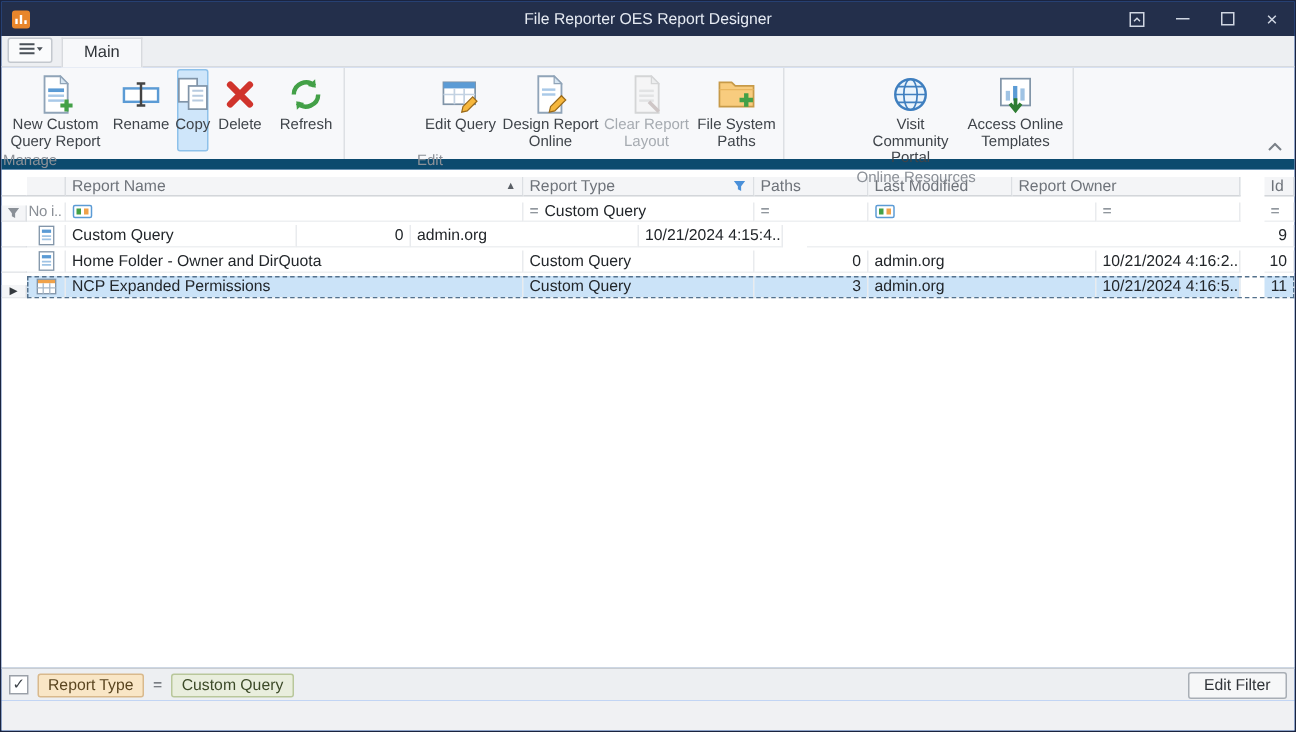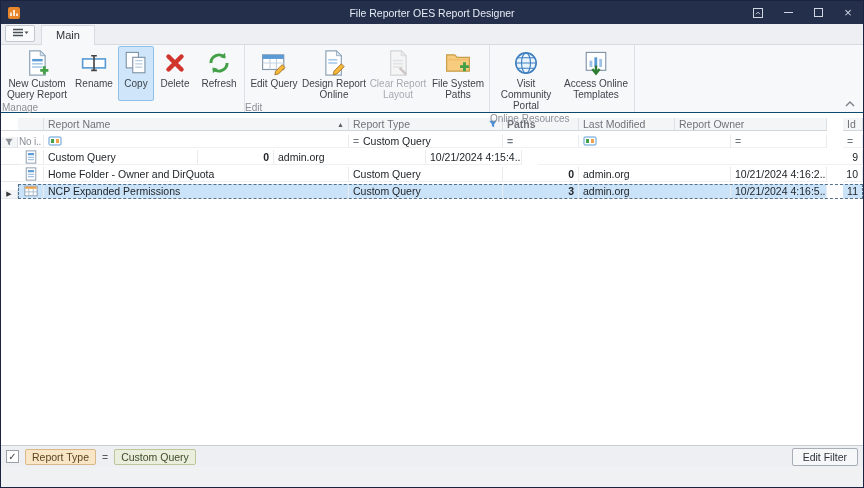--- a/index.html
+++ b/index.html
@@ -16,47 +16,47 @@
   .glyph-min { width:9px; height:1px; background:#cfd6e2; display:inline-block; }
   .glyph-max { width:9px; height:9px; border:1px solid #cfd6e2; display:inline-block; }
 
   
   .tabrow { height:21px; background:#edeff2; display:flex; align-items:center; padding-left:4px; border-bottom:1px solid #d7dade; flex:0 0 auto; }
   .app-menu-btn { width:30px; height:17px; margin:0 6px 2px 0; border:1px solid #c3c8ce; background:#fafbfc; border-radius:2px; display:flex; align-items:center; justify-content:center; }
   .tab { height:20px; padding:0 14px; display:flex; align-items:center; font-size:11px; color:#2f3338; }
   .tab.active { background:#f7f8fa; border:1px solid #d7dade; border-bottom:none; margin-bottom:-1px; }
 
   
-  .ribbon { background:#f7f8fa; border-bottom:1px solid #0c4a6e; display:flex; position:relative; height:68px; flex:0 0 auto; padding-left:1px; }
+  .ribbon { background:#f7f8fa; border-bottom:7px solid #0c4a6e; display:flex; position:relative; height:68px; flex:0 0 auto; padding-left:1px;gap:48px; }
   .rgroup { display:flex; flex-direction:column; border-right:1px solid #dde0e4; }
   .rbuttons { display:flex; flex:1; padding:1px 2px 0; }
   .rcaption { font-size:10px; color:#8b9097; height:15px; line-height:14px; }
   .rbtn { display:flex; flex-direction:column; align-items:center; padding-top:3px; gap:2px; border:1px solid transparent; border-radius:2px; cursor:default; }
   .ricon { width:26px; height:26px; flex:0 0 auto; }
   .rlabel { font-size:10px; color:#3f444a; text-align:center; line-height:11px; }
   .rbtn.active { background:#cfe6fa; border-color:#8ec1ea; }
   .rbtn.disabled .rlabel { color:#a6abb1; }
   .rbtn.disabled .ricon { opacity:.5; filter:grayscale(.8); }
-  .w66{width:66px}.w48{width:48px}.w38{width:36px}.w42{width:42px}.w46{width:46px}
+  .w66{width:66px}.w48{width:48px}.w38{width:21px}.w42{width:42px}.w46{width:46px}
   .w54{width:54px}.w64{width:66px}.w62{width:62px}.w58{width:58px}.w68{width:68px}.w72{width:72px}
   .ribbon-collapse { position:absolute; right:6px; bottom:3px; width:14px; height:11px; display:flex; align-items:center; justify-content:center; }
 
   
   .grid { flex:1; display:flex; flex-direction:column; background:#fff; overflow:hidden; }
   .g-row { display:flex; flex:0 0 auto; height:18px;align-items:flex-end; }
   .g-row.data, .g-row.filter { height:17px; }
   .g-ind { width:17px; flex:0 0 auto; background:#f4f5f7; border-right:1px solid #dcdfe3; border-bottom:1px solid #e6e8eb; display:flex; align-items:center; justify-content:center; }
   .row-body { flex:1; display:flex; min-width:0; }
   .g-cell { display:flex; align-items:center; padding:0 4px; border-right:1px solid #e9ebee; border-bottom:1px solid #eef0f2; overflow:hidden; white-space:nowrap; font-size:10.5px; color:#22262a; }
   .g-head .g-ind { border-bottom:1px solid #d3d6da; }
   .g-head .g-cell { background:#f4f5f7; color:#6e737a; border-right:1px solid #dcdfe3; border-bottom:1px solid #d3d6da; }
   .c-icon{width:26px; flex:0 0 auto; justify-content:center; padding:0 1px;}
   .c-name{width:305px; flex:0 0 auto;}
   .c-type{width:154px; flex:0 0 auto;}
-  .c-paths{width:76px; flex:0 0 auto;font-weight:bold;}
+  .c-paths{width:76px; flex:0 0 auto;}
   .c-owner{width:152px; flex:0 0 auto;}
   .c-mod{width:96px; flex:0 0 auto;}
   .c-id{flex:1; min-width:0;margin-left:16px;}
   .cell-num{justify-content:flex-end;}
   .sort-glyph{margin-left:auto; font-size:7px; color:#5a5f66;}
   .head-funnel{margin-left:auto;}
   .op{color:#6f7780; width:10px; flex:0 0 auto; display:inline-block;}
   .filter-text{color:#8a8f96; font-size:10px; letter-spacing:-0.2px; overflow:hidden;}
   .g-row.selected .g-cell{background:#cbe3f8;}
   .g-row.selected .row-body{outline:1px dashed #54718c; outline-offset:-1px;}

